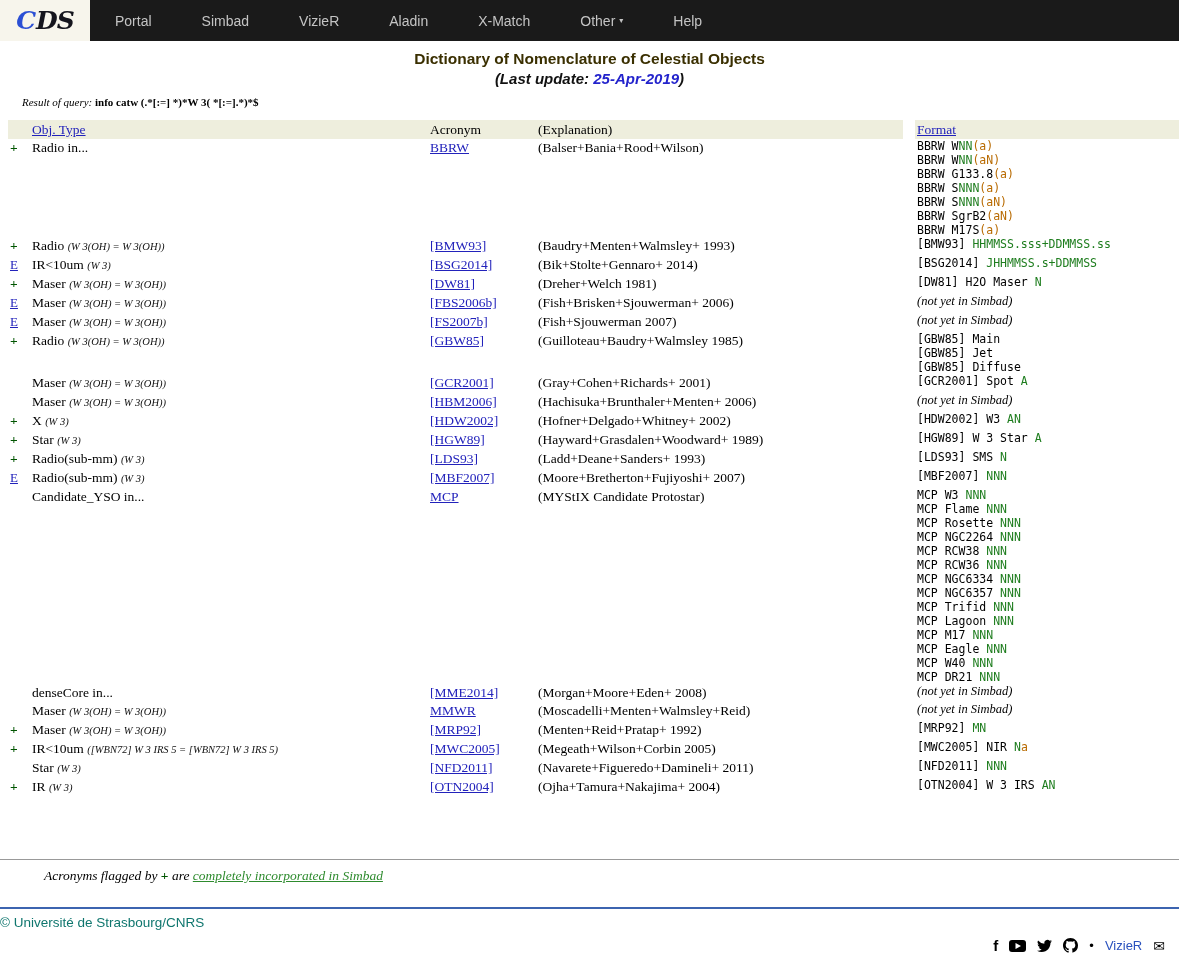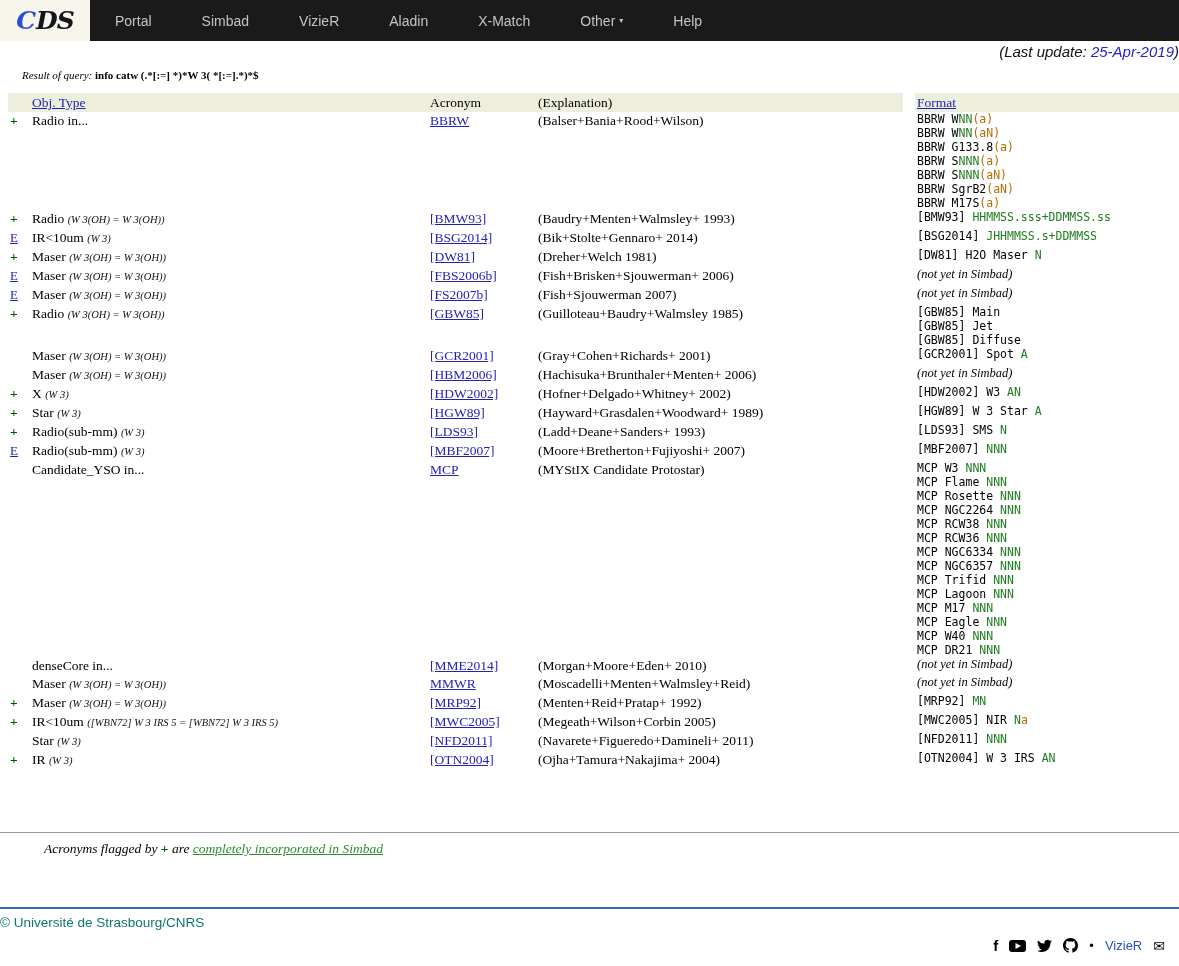--- a/index.html
+++ b/index.html
@@ -14,21 +14,21 @@
 
 .navbar{height:41px;background:var(--nav-bg);display:flex}
 .logo-box{width:90px;background:var(--logo-bg);display:flex;align-items:center;justify-content:center;font-family:"DejaVu Serif",serif;font-style:italic;font-weight:700;font-size:25px;line-height:1;text-decoration:none}
 .logo-c{color:#2b4fd4}
 .logo-ds{color:#15151d;letter-spacing:-1px}
 .nav-items{display:flex;align-items:stretch;font-family:"Liberation Sans",sans-serif;font-size:14px}
 .nav-item{display:flex;align-items:center;color:var(--nav-text);text-decoration:none;padding:0 25px}
 .caret{font-size:8px;margin-left:4px;color:var(--nav-text)}
 
 h1.page-title{margin-top:9px;text-align:center;font-family:"Liberation Sans",sans-serif;font-size:15.5px;font-weight:700;color:var(--title)}
-.subtitle{margin-top:2px;text-align:right;font-family:"Liberation Sans",sans-serif;font-size:15px;font-weight:400;font-style:italic;color:#111}
+.subtitle{margin-top:2px;text-align:center;font-family:"Liberation Sans",sans-serif;font-size:15px;font-weight:700;font-style:italic;color:#111}
 .subtitle .date{color:var(--date)}
 .query-line{margin:9px 0 0 22px;font-size:11px;color:#000}
 .query-label{font-style:italic}
 .query-value{font-weight:700;font-style:normal}
 
 table.acronyms{margin:12px 0 0 8px;width:1171px;border-collapse:collapse;table-layout:fixed}
 .acronyms th{background:var(--hdr-bg);text-align:left;font-weight:400;font-size:13.5px;line-height:19px;padding:0 0 0 2px}
 .acronyms th.col-gap{background:#fff}
 .acronyms a.hdr-link{color:var(--link);text-decoration:underline}
 .col-flag{width:22px}.col-type{width:398px}.col-acr{width:108px}.col-expl{width:367px}.col-gap{width:12px}
@@ -73,20 +73,21 @@
       <a class="nav-item" href="#">Simbad</a>
       <a class="nav-item" href="#">VizieR</a>
       <a class="nav-item" href="#">Aladin</a>
       <a class="nav-item" href="#">X-Match</a>
       <a class="nav-item" href="#">Other<span class="caret">▾</span></a>
       <a class="nav-item" href="#">Help</a>
     </nav>
 </header>
 
 <main>
+  <h1 class="page-title">Dictionary of Nomenclature of Celestial Objects</h1>
   <div class="subtitle"><span>(Last update: </span><span class="date">25-Apr-2019</span><span>)</span></div>
 
   <p class="query-line">
     <span class="query-label">Result of query:</span>
     <span class="query-value">info catw (.*[:=] *)*W 3( *[:=].*)*$</span>
   </p>
 
   <table class="acronyms">
     <thead>
       <tr>
@@ -257,21 +258,21 @@
             <div class="fmt-line"><span class="seg-k">MCP M17 </span><span class="seg-g">NNN</span></div>
             <div class="fmt-line"><span class="seg-k">MCP Eagle </span><span class="seg-g">NNN</span></div>
             <div class="fmt-line"><span class="seg-k">MCP W40 </span><span class="seg-g">NNN</span></div>
             <div class="fmt-line"><span class="seg-k">MCP DR21 </span><span class="seg-g">NNN</span></div>
           </td>
         </tr>
         <tr>
           <td class="col-flag"></td>
           <td class="col-type"><span class="objtype">denseCore in...</span></td>
           <td class="col-acr"><a class="acr-link" href="#">[MME2014]</a></td>
-          <td class="col-expl"><span class="expl">(Morgan+Moore+Eden+ 2010)</span></td>
+          <td class="col-expl"><span class="expl">(Morgan+Moore+Eden+ 2008)</span></td>
           <td class="col-gap"></td>
           <td class="fmt">
             <div class="fmt-line"><span class="fmt-note">(not yet in Simbad)</span></div>
           </td>
         </tr>
         <tr>
           <td class="col-flag"></td>
           <td class="col-type"><span class="objtype">Maser</span> <span class="objtype-small">(W 3(OH) = W 3(OH))</span></td>
           <td class="col-acr"><a class="acr-link" href="#">MMWR</a></td>
           <td class="col-expl"><span class="expl">(Moscadelli+Menten+Walmsley+Reid)</span></td>

